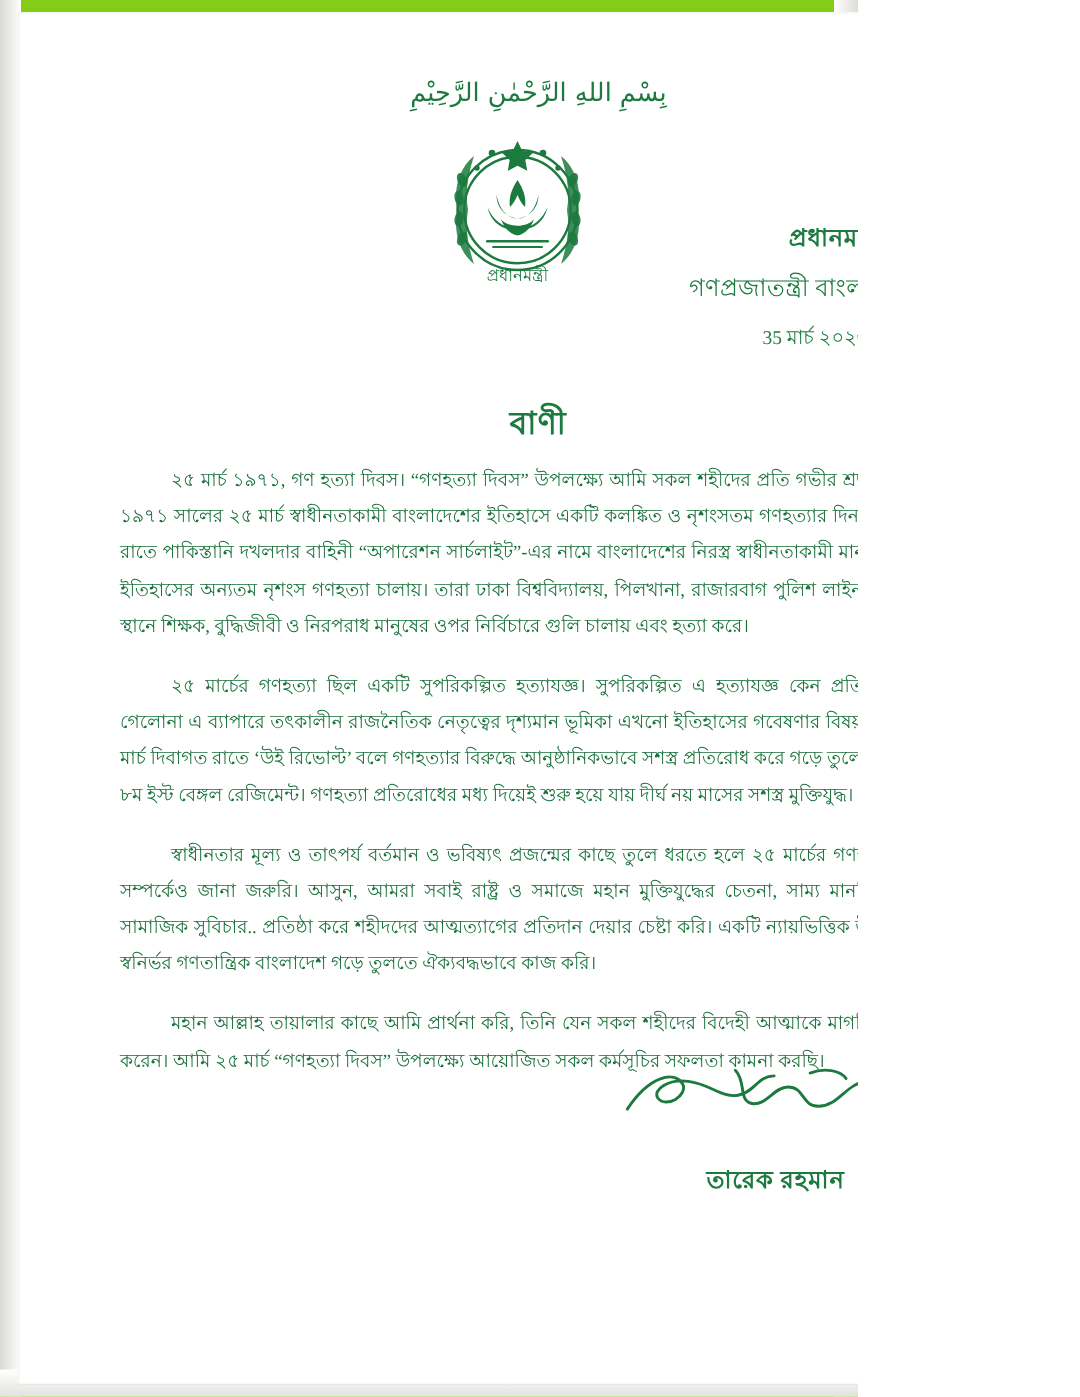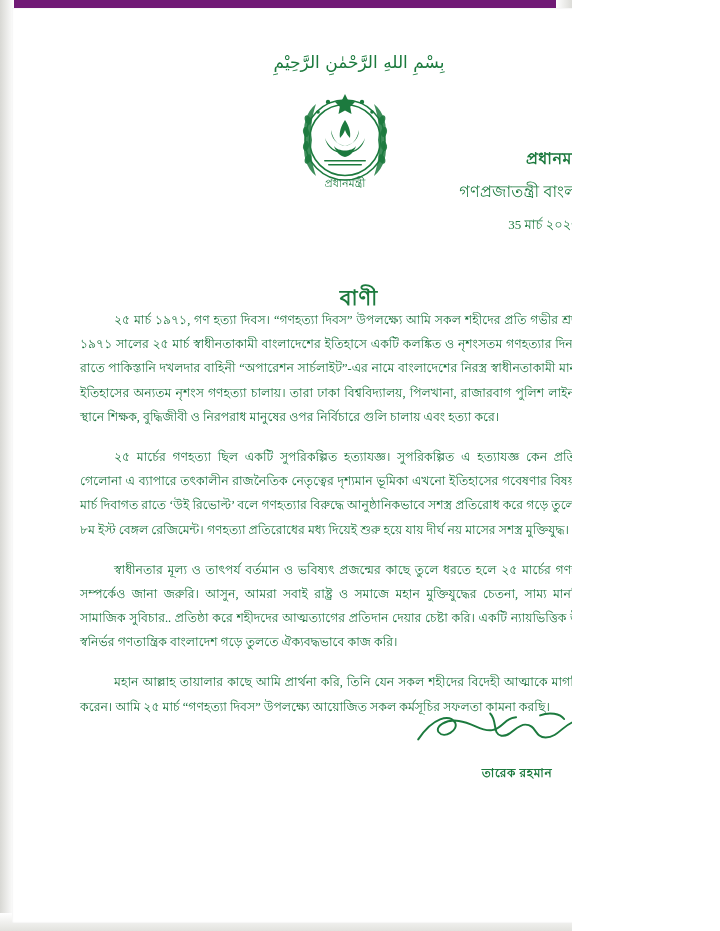--- a/index.html
+++ b/index.html
@@ -10,21 +10,21 @@
   body {
     width: 720px;
     height: 931px;
     font-family: "Liberation Serif", serif;
     overflow: hidden;
   }
   .page {
     position: relative;
     width: 572px;
     height: 931px;
-    background: #701a75;
+    background: #84cc16;
     box-sizing: border-box;
     overflow: hidden;
     text-decoration: underline;
   }
   
   .paper {
     position: absolute;
     left: 12px;
     top: 8px;
     width: 694px;
@@ -104,21 +104,20 @@
   .doc-title {
     position: absolute;
     top: 258px;
     left: 0;
     width: 694px;
     text-align: center;
     color: #1c7a3e;
     font-size: 21px;
     font-weight: bold;
     letter-spacing: 1px;
-    margin-top: 16px;
   }
 
   .body-text {
     position: absolute;
     top: 300px;
     left: 68px;
     width: 560px;
     color: #18703a;
     font-size: 12.4px;
     line-height: 1.95;
@@ -135,24 +134,24 @@
     left: 380px;
     width: 250px;
     text-align: center;
     color: #1c7a3e;
   }
   .signature-mark {
     height: 48px;
     display: block;
   }
   .signature-name {
-    font-size: 12px;
+    font-size: 16px;
     font-weight: bold;
     letter-spacing: 0.6px;
-    margin-top: 8px;
+    margin-top: 18px;
   }
 </style>
 </head>
 <body>
 
 <div class="page">
   <div class="edge-left"></div>
   <div class="edge-right"></div>
   <div class="edge-bottom"></div>
 

